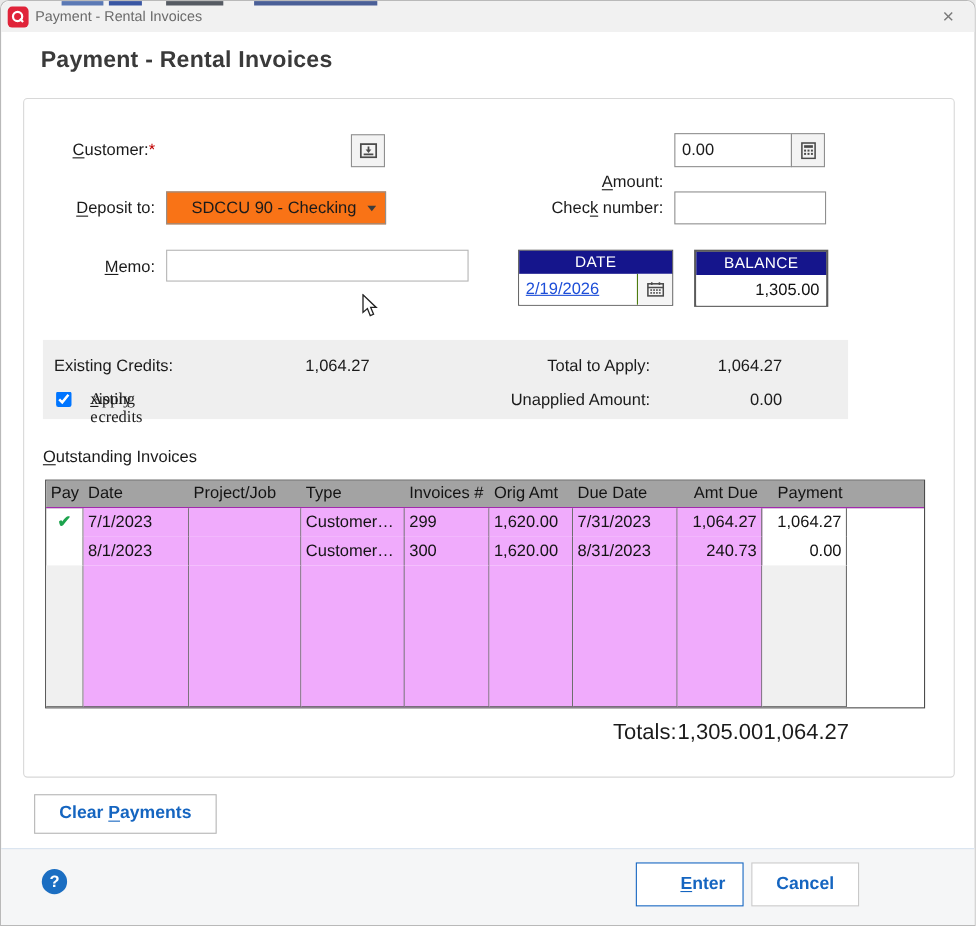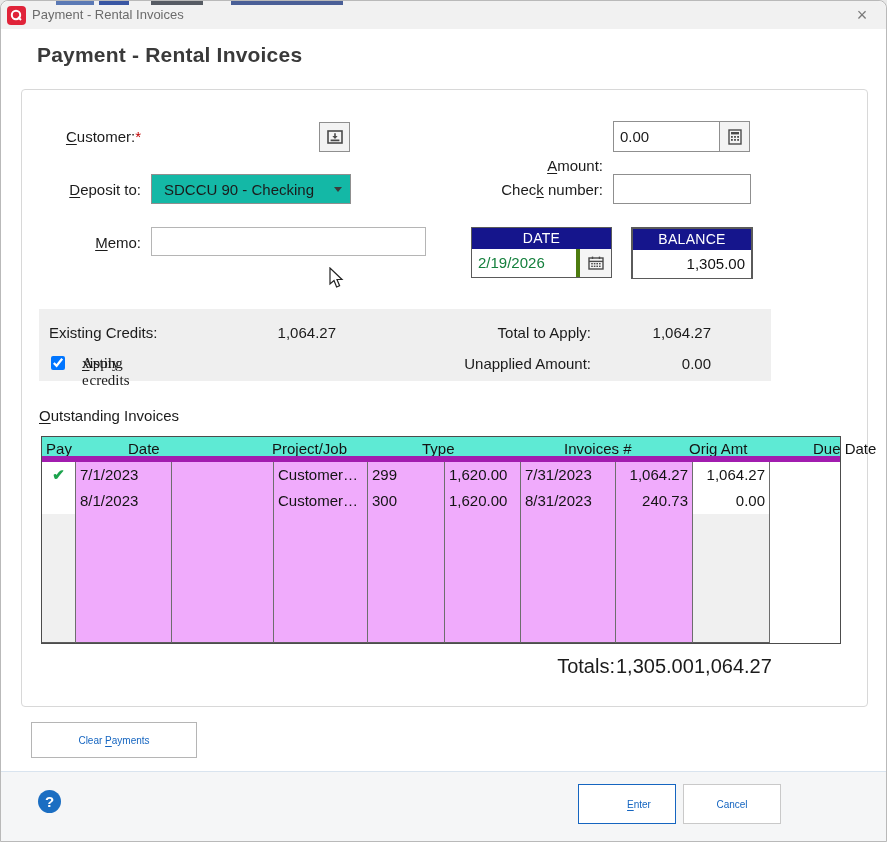--- a/index.html
+++ b/index.html
@@ -49,58 +49,58 @@
     position: absolute; border: 1px solid #8f8f8f; background: #fff;
     font-size: 15px; color: #1b1b1b; padding: 0 6px; outline: none;
     font-family: "Liberation Sans", sans-serif;
   }
   .icon-btn {
     position: absolute; border: 1px solid #8f8f8f; background: #f3f3f3;
     display: flex; align-items: center; justify-content: center;
   }
 
   .selectbox {
-    position: absolute; border: 1px solid #8f8f8f; background: #14b8a6;
+    position: absolute; border: 1px solid #8f8f8f; background: #f97316;
     font-size: 15px; color: #1b1b1b; display: flex; align-items: center;
-    padding: 0 12px;
+    padding: 0 22px;
   }
   .selectbox .caret {
     position: absolute; right: 8px; top: 12px; width: 0; height: 0;
     border-left: 4px solid transparent; border-right: 4px solid transparent;
     border-top: 5px solid #3c3c3c;
   }
 
   
   .cap-box { position: absolute; border: 1px solid #5a5a5a; }
   .cap-head {
     height: 21px; background: #15158c; color: #fff; font-size: 14px;
     text-align: center; line-height: 21px; letter-spacing: .3px;
   }
   .cap-body { display: flex; height: 28px; background: #fff; font-size: 15px; }
   .balance-box { border-width: 2px; }
   .balance-val { width: 100%; text-align: right; line-height: 27px; padding-right: 6px; font-size: 15px; color: #111; }
-  .date-val { flex: 1; line-height: 27px; padding-left: 6px; color: #15803d; border-right: 4px solid #4d7c0f; }
+  .date-val { flex: 1; line-height: 27px; padding-left: 6px; color: #1d4ed8; border-right: 1px solid #4d7c0f; text-decoration: underline; }
   .date-cal { width: 31px; background: #f5f5f5; display: flex; align-items: center; justify-content: center; }
 
   .credits {
     position: absolute; left: 38px; top: 308px; width: 732px; height: 72px;
     background: #efefef;
   }
   .credits span { position: absolute; font-size: 15px; color: #1b1b1b; }
   .rt { text-align: right; }
 
   .sec-lbl { position: absolute; left: 38px; top: 406px; font-size: 15px; color: #1b1b1b; }
 
   
   .inv-table {
     position: absolute; left: 40px; top: 435px; width: 800px; height: 208px;
     border: 1px solid #4c4c4c; background: #fff; font-size: 15px; color: #141414;
     display: flex; flex-direction: column;
   }
-  .t-head { display: flex; height: 25px; background: #5eead4; border-bottom: 6px solid #a21caf; gap: 48px; }
+  .t-head { display: flex; height: 25px; background: #a3a3a3; border-bottom: 1px solid #a21caf; }
   .t-head .cell { border-right: none; line-height: 24px; }
   .t-row { display: flex; height: 26px; }
   .t-fill { display: flex; flex: 1; }
   .cell { flex: none; padding: 0 4px; line-height: 25px; overflow: hidden; white-space: nowrap; border-right: 1px solid #6e6e6e; }
   .c-pay  { width: 34px; text-align: center; padding: 0; }
   .c-date { width: 96px; }
   .c-proj { width: 102px; }
   .c-type { width: 94px; }
   .c-inv  { width: 77px; }
   .c-orig { width: 76px; text-align: left; }
@@ -111,21 +111,21 @@
   .t-row .g, .t-fill .g { background: #f0abfc; }
   .t-fill .w { background: #f0f0f0; }
   .t-fill .cell { border-bottom: 1px solid #5c5c5c; }
   .t-fill .c-rest { border-bottom: none; }
   .check { color: #1ca34d; font-size: 15px; font-weight: bold; }
 
   .totals span { position: absolute; font-size: 20px; color: #1b1b1b; top: 654px; }
 
   .btn {
     position: absolute; background: #fff; border: 1px solid #b5b5b5;
-    font-size: 10px; font-weight: normal; color: #1565c0;
+    font-size: 16px; font-weight: bold; color: #1565c0;
     display: flex; align-items: center; justify-content: center; cursor: default;
     font-family: "Liberation Sans", sans-serif;
   }
   .btn u { text-decoration: underline; text-underline-offset: 2px; }
   .btn-primary { border-color: #1565c0; padding-left: 24px; }
 
   .footer {
     position: absolute; left: 0; top: 770px; width: 100%; height: 72px;
     background: #f5f6f7; border-top: 1px solid #d9e4ef;
   }

